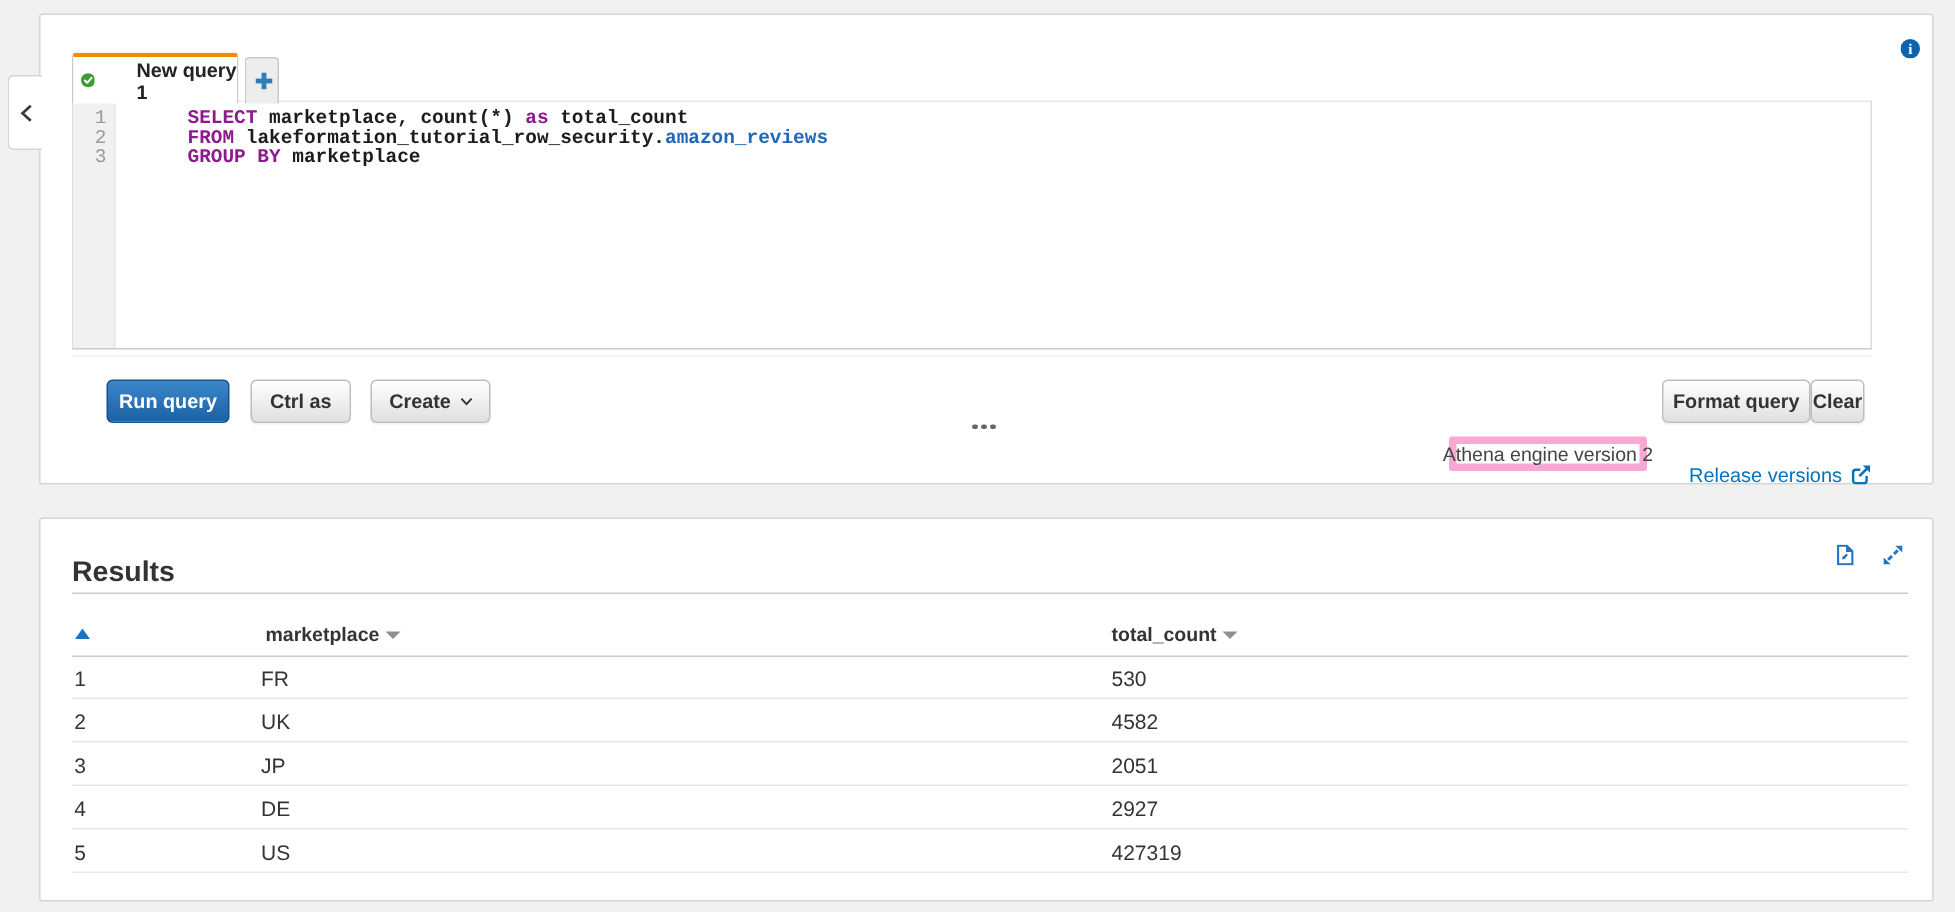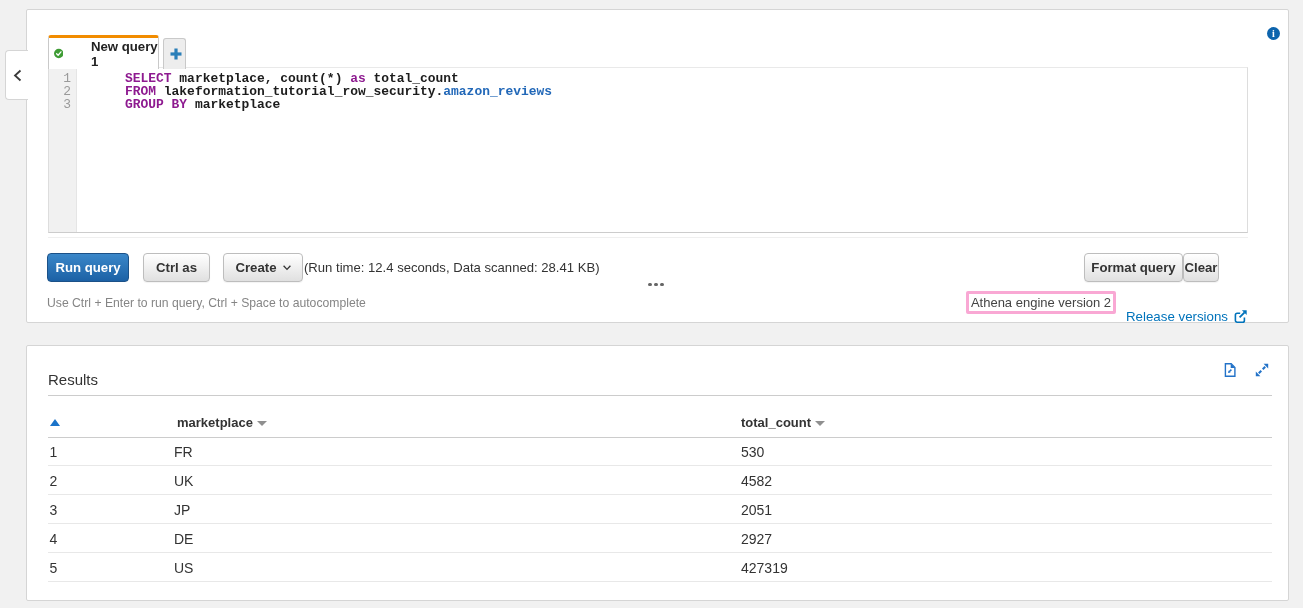--- a/index.html
+++ b/index.html
@@ -78,20 +78,21 @@
   #editor-dragbar {
     position:absolute; left:21px; top:226.5px; width:1200px; height:1px; background:#efefef;
   }
 
   
   .btn {
     position:absolute; top:243px; height:29px;
     border-radius:4px; font-size:13.2px; font-weight:bold;
     display:flex; align-items:center; justify-content:center;
     cursor:pointer;
+    margin-left:24px;
   }
   .btn-gray {
     background:linear-gradient(#ffffff, #e0e0e0);
     border:1px solid #bdbdbd; color:#333;
     box-shadow:0 1px 1px rgba(0,0,0,0.05);
   }
   .btn-blue {
     background:linear-gradient(var(--btn-blue-top), var(--btn-blue-bottom));
     border:1px solid var(--btn-blue-border); color:#fff;
   }
@@ -111,35 +112,35 @@
     font-size:12.2px; color:#858585;
   }
   #dots-handle {
     position:absolute; left:621px; top:272.5px;
     display:flex; gap:2.5px; cursor:row-resize;
   }
   #dots-handle i {
     width:3.5px; height:3.5px; border-radius:50%; background:#666; display:block;
   }
   #engine-badge {
-    position:absolute; left:939px; top:281px; width:150px; height:23px;
-    border:3px solid #f9a8d4; border-radius:2px; background:#fff;
+    position:absolute; left:939px; top:281px; width:132px; height:23px;
+    border:5px solid #f9a8d4; border-radius:2px; background:#fff;
     display:flex; align-items:center; justify-content:center;
     font-size:13px; color:#444; white-space:nowrap;
   }
   #release-link {
     position:absolute; left:1099px; top:299px;
     display:flex; align-items:center; gap:6px;
     font-size:13.3px; color:var(--link-blue); cursor:pointer;
   }
 
   
   #results-title {
     position:absolute; left:21px; top:25px;
-    font-size:15px; font-weight:normal; color:#333;
+    font-size:19px; font-weight:bold; color:#333;
   }
   #icon-download { position:absolute; left:1196px; top:17px; width:14px; height:14px; cursor:pointer; }
   #icon-expand   { position:absolute; left:1228px; top:17px; width:14px; height:14px; cursor:pointer; }
   #results-hr {
     position:absolute; left:21px; top:49px; width:1224px; height:1px; background:#ccc;
   }
   #results-table {
     position:absolute; left:21px; top:62px; width:1224px;
   }
   .thead { position:relative; height:29px; }
@@ -211,26 +212,24 @@
   <div id="editor-dragbar"></div>
 
   <div id="btn-run" class="btn btn-blue">Run query</div>
   <div id="btn-saveas" class="btn btn-gray">Ctrl as</div>
   <div id="btn-create" class="btn btn-gray">
     <span>Create</span>
     <svg width="8" height="6" viewBox="0 0 8 6">
       <path d="M0.6,0.8 L4,4.4 L7.4,0.8" fill="none" stroke="#333" stroke-width="1.3"></path>
     </svg>
   </div>
-  <div id="run-stats">(Run time: 12.4 seconds, Data scanned: 28.41 KB)</div>
 
   <div id="btn-format" class="btn btn-gray">Format query</div>
   <div id="btn-clear" class="btn btn-gray">Clear</div>
 
-  <div id="hint">Use Ctrl + Enter to run query, Ctrl + Space to autocomplete</div>
 
   <div id="dots-handle">
       <i></i>
       <i></i>
       <i></i>
     </div>
 
   <div id="engine-badge">Athena engine version 2</div>
 
   <div id="release-link">

